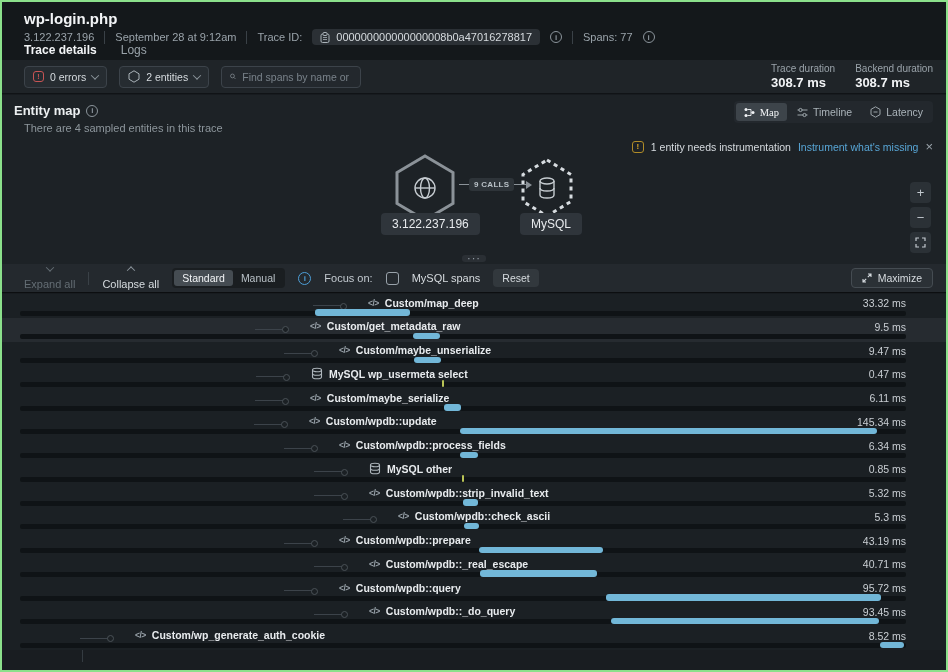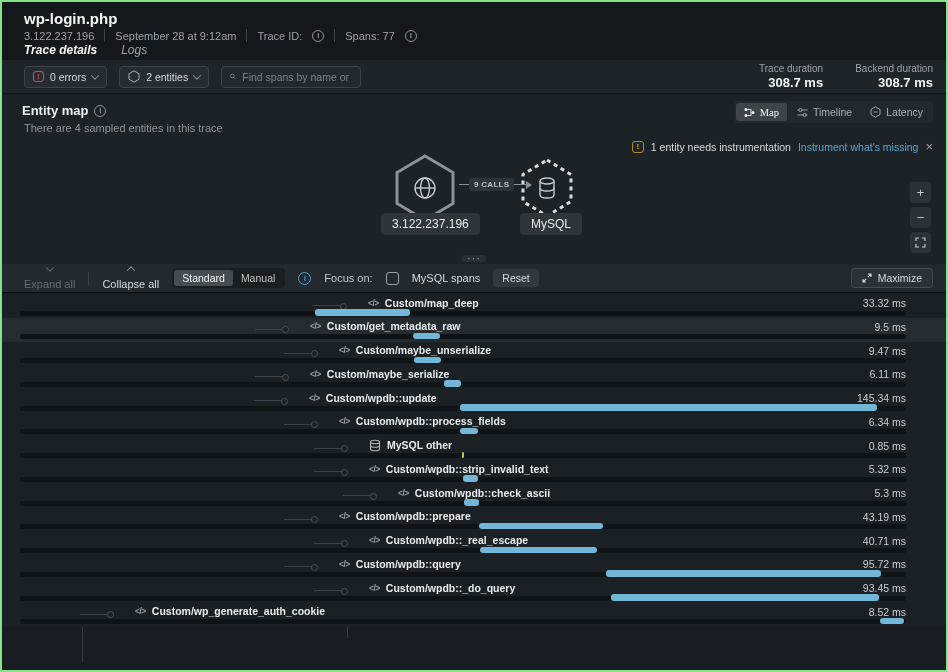--- a/index.html
+++ b/index.html
@@ -12,21 +12,21 @@
   .hdr{ position:absolute; left:0; top:0; width:100%; height:58px; background:#14181b; }
   .hdr-title{ position:absolute; left:22px; top:8px; font-size:15px; font-weight:700; color:#f2f4f6; }
   .hdr-meta{ position:absolute; left:22px; top:27px; display:flex; align-items:center; gap:10px;
              font-size:11px; color:#9aa3aa; }
   .vsep{ width:1px; height:13px; background:#3a4147; }
   .idchip{ display:flex; align-items:center; gap:6px; background:#2b3035; border-radius:4px;
            padding:2px 8px; color:#d6dbdf; font-size:11px; }
   .info-i{ display:inline-flex; align-items:center; justify-content:center; width:12px; height:12px;
            border:1px solid #8b949b; border-radius:50%; color:#8b949b; font-size:8px; font-weight:700; }
   .tabs{ position:absolute; left:22px; top:41px; display:flex; gap:24px; }
-  .tab{ font-size:12px; padding-bottom:5px; color:#9aa3aa; cursor:pointer;font-style:italic; }
+  .tab{ font-size:12px; padding-bottom:5px; color:#9aa3aa; cursor:pointer; }
   .tab.active{ color:#f2f4f6; font-weight:700; border-bottom:2px solid #4d9fd8; }
 
   
   .fbar{ position:absolute; left:0; top:58px; width:100%; height:34px; background:#1f2428;
          border-bottom:1px solid #101316; display:flex; align-items:center; padding:0 13px 0 22px; gap:12px; }
   .chip{ display:flex; align-items:center; gap:6px; background:#262c31; border:1px solid #3c434a;
          border-radius:4px; height:22px; padding:0 8px; font-size:10.5px; color:#d6dbdf; white-space:nowrap; }
   .chev{ width:6px; height:6px; border-right:1.5px solid #8b949b; border-bottom:1.5px solid #8b949b;
          transform:rotate(45deg) translate(-1px,-1px); }
   .chev.up{ transform:rotate(-135deg) translate(-1px,-1px); }
@@ -34,27 +34,27 @@
   .dots4 i{ width:4px; height:4px; border-radius:1px; }
   .dots4 i:nth-child(1){ background:#d98a2b; } .dots4 i:nth-child(2){ background:#8a6a33; }
   .dots4 i:nth-child(3){ background:#8a6a33; } .dots4 i:nth-child(4){ background:#d98a2b; }
   .err-ic{ width:11px; height:11px; border:1.5px solid #c75454; border-radius:3px; color:#c75454;
            font-size:7px; font-weight:700; display:flex; align-items:center; justify-content:center; }
   .search{ display:flex; align-items:center; gap:6px; background:#23282d; border:1px solid #3c434a;
            border-radius:4px; height:22px; width:140px; padding:0 8px; }
   .search input{ background:transparent; border:0; outline:0; color:#d6dbdf; font-size:10.5px; width:110px;
                  font-family:"Liberation Sans",sans-serif; }
   .search input::placeholder{ color:#79828a; }
-  .durs{ margin-left:auto; display:flex; gap:32px; text-align:right; }
+  .durs{ margin-left:auto; display:flex; gap:20px; }
   .durs .lab{ font-size:10px; color:#9aa3aa; }
   .durs .val{ font-size:13px; font-weight:700; color:#f2f4f6; margin-top:1px; }
 
   
   .emap{ position:absolute; left:0; top:93px; width:100%; height:169px; background:#1d2226; }
-  .emap-title{ position:absolute; left:20px; top:8px; font-size:13px; font-weight:700; color:#eceff1;
+  .emap-title{ position:absolute; left:12px; top:8px; font-size:13px; font-weight:700; color:#eceff1;
                display:flex; align-items:center; gap:6px; }
   .emap-sub{ position:absolute; left:22px; top:27px; font-size:11px; color:#8d969c; }
   .viewgrp{ position:absolute; right:13px; top:6px; display:flex; background:#23282d; border-radius:4px;
             padding:2px; gap:2px; }
   .viewbtn{ display:flex; align-items:center; gap:5px; font-size:10.5px; color:#aab3b9; padding:3px 8px;
             border-radius:3px; cursor:pointer; }
   .viewbtn.active{ background:#3d444a; color:#f2f4f6;font-family:Liberation Serif, serif; }
   .notice{ position:absolute; right:13px; top:44px; display:flex; align-items:center; gap:7px;
            font-size:10.5px; color:#d6dbdf; }
   .warn-ic{ width:12px; height:12px; border:1.5px solid #b08c28; border-radius:3px; color:#d9a728;
@@ -115,20 +115,28 @@
 <div class="screen">
 
   <div class="hdr">
     <div class="hdr-title">wp-login.php</div>
     <div class="hdr-meta">
       <span>3.122.237.196</span>
       <span class="vsep"></span>
       <span>September 28 at 9:12am</span>
       <span class="vsep"></span>
       <span>Trace ID:</span>
+      <span class="idchip">
+        <svg width="10" height="11" viewBox="0 0 10 11">
+            <rect x="1" y="2" width="8" height="8.5" rx="1.5" fill="none" stroke="#aab3b9"></rect>
+            <rect x="3" y="0.5" width="4" height="3" rx="1" fill="#2b3035" stroke="#aab3b9"></rect>
+            <path d="M3 5.5h4M3 7.5h4" stroke="#aab3b9" stroke-width=".8"></path>
+          </svg>
+        <span>000000000000000008b0a47016278817</span>
+      </span>
       <span class="info-i">i</span>
       <span class="vsep"></span>
       <span>Spans: 77</span>
       <span class="info-i">i</span>
     </div>
     <div class="tabs">
       <div class="tab active">Trace details</div>
       <div class="tab">Logs</div>
     </div>
   </div>
@@ -316,20 +324,39 @@
       <div class="track"></div>
       <div class="bar blue" style="left: 411.778px; width: 27.1799px;"></div>
       <div class="conn" style="left: 282px;"></div>
       <div class="slabel" style="left: 337px;">
         <span class="sicon">&lt;/&gt;</span>
         <span class="sname">Custom/maybe_unserialize</span>
       </div>
       <div class="sdur">
 
         <span>9.47 ms</span>
+      </div>
+    </div>
+      <div class="row">
+      <div class="track"></div>
+      <div class="bar yellow" style="left: 439.618px; width: 2px;"></div>
+      <div class="conn" style="left: 254px;"></div>
+      <div class="slabel" style="left: 309px;">
+        <span class="sicon">
+            <svg width="12" height="13" viewBox="0 0 12 13">
+              <ellipse cx="6" cy="3" rx="4.5" ry="1.8" fill="none" stroke="#aeb6bc" stroke-width="1.1"></ellipse>
+              <path d="M1.5 3 V10 C1.5 11 3.5 11.8 6 11.8 C8.5 11.8 10.5 11 10.5 10 V3" fill="none" stroke="#aeb6bc" stroke-width="1.1"></path>
+              <path d="M1.5 6.5 C1.5 7.5 3.5 8.3 6 8.3 C8.5 8.3 10.5 7.5 10.5 6.5" fill="none" stroke="#aeb6bc" stroke-width="1.1"></path>
+            </svg>
+          </span>
+        <span class="sname">MySQL wp_usermeta select</span>
+      </div>
+      <div class="sdur">
+
+        <span>0.47 ms</span>
       </div>
     </div>
       <div class="row">
       <div class="track"></div>
       <div class="bar blue" style="left: 441.627px; width: 17.5363px;"></div>
       <div class="conn" style="left: 253px;"></div>
       <div class="slabel" style="left: 308px;">
         <span class="sicon">&lt;/&gt;</span>
         <span class="sname">Custom/maybe_serialize</span>
       </div>

